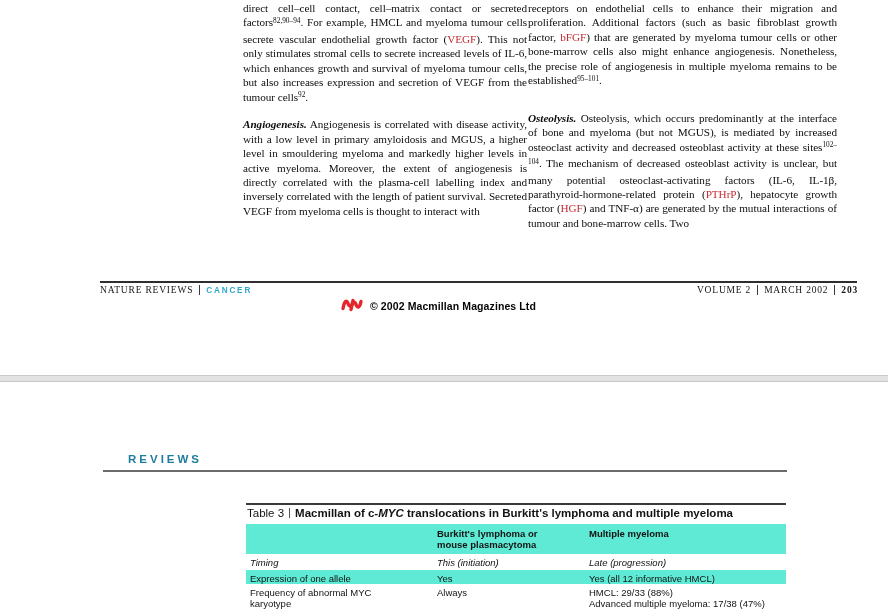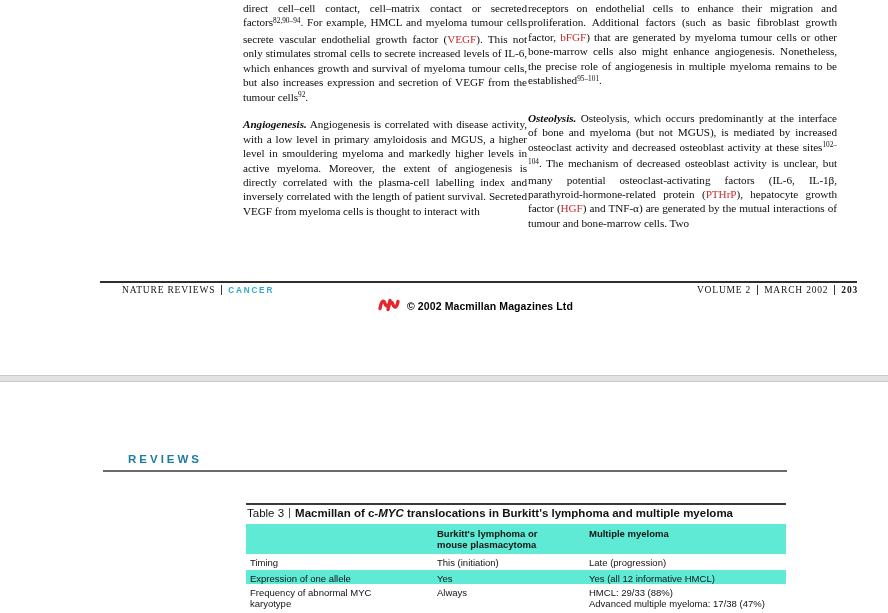--- a/index.html
+++ b/index.html
@@ -14,30 +14,30 @@
   .col-right{left:528px;width:309px;}
   .para{margin:0;}
   .para-gap-a{margin-top:11px;}
   .para-gap-b{margin-top:21px;}
   .seg-lead{font-weight:bold;font-style:italic;}
   .seg-red{color:#c62a33;}
   .seg-sup{font-size:7.3px;position:relative;top:-3.4px;letter-spacing:0;}
 
   
   .footer-rule{position:absolute;left:100px;top:281px;width:757px;height:1.5px;background:#2e2e2e;}
-  .footer-left{position:absolute;left:122px;top:284.5px;font-size:9.5px;letter-spacing:0.8px;
+  .footer-left{position:absolute;left:100px;top:284.5px;font-size:9.5px;letter-spacing:0.8px;
                white-space:nowrap;color:#151515;}
   .footer-right{position:absolute;right:30px;top:284.5px;font-size:9.5px;letter-spacing:0.8px;
                 white-space:nowrap;color:#151515;}
   .f-bold{font-weight:bold;}
   .f-cancer{font-family:"Liberation Sans",sans-serif;font-weight:bold;font-size:8.2px;
             letter-spacing:1.8px;color:#2fa8ce;}
   .vbar{display:inline-block;width:1px;height:10px;background:#3a3a3a;margin:0 6px;
         vertical-align:-2px;}
-  .macmillan{position:absolute;left:378px;top:296px;display:flex;align-items:center;gap:6px;}
+  .macmillan{position:absolute;left:341px;top:296px;display:flex;align-items:center;gap:6px;}
   .macmillan-text{font-family:"Liberation Sans",sans-serif;font-weight:bold;font-size:10.5px;
                   color:#050505;letter-spacing:0.1px;white-space:nowrap;}
 
   
   .page-separator{position:absolute;left:0;top:375px;width:888px;height:5px;background:#e2e2e2;
                   border-top:1px solid #c9c9c9;border-bottom:1px solid #c9c9c9;}
 
   
   .reviews-label{position:absolute;left:103px;top:453px;font-family:"Liberation Sans",sans-serif;
                  font-weight:bold;font-size:11.5px;letter-spacing:3px;color:#1e7d9e;padding-left:25px;}
@@ -49,21 +49,21 @@
   .t-title{height:17px;padding:2.5px 0 0 1px;font-size:11.5px;white-space:nowrap;}
   .t-pre{font-weight:normal;}
   .t-sep{display:inline-block;width:1px;height:10px;background:#555;margin:0 5px;vertical-align:-1px;}
   .t-title .seg-b{font-weight:bold;}
   .t-title .seg-bi{font-weight:bold;font-style:italic;}
   .t-row{display:grid;grid-template-columns:187px 152px 1fr;font-size:9.5px;line-height:11px;}
   .t-row .c{padding:3px 6px 0 4px;}
   .t-head{height:30px;font-weight:bold;}
   .t-head .c{padding-top:4px;}
   .beige{background:#5eead4;}
-  .r1{height:16px;}
+  .r1{height:16px;font-style:italic;}
   .r2{height:14px;}
   .r3{height:33px;}
   .preline{white-space:pre-line;}
 </style>
 </head>
 <body>
 
 <div class="canvas">
 
   <div class="col col-left">

